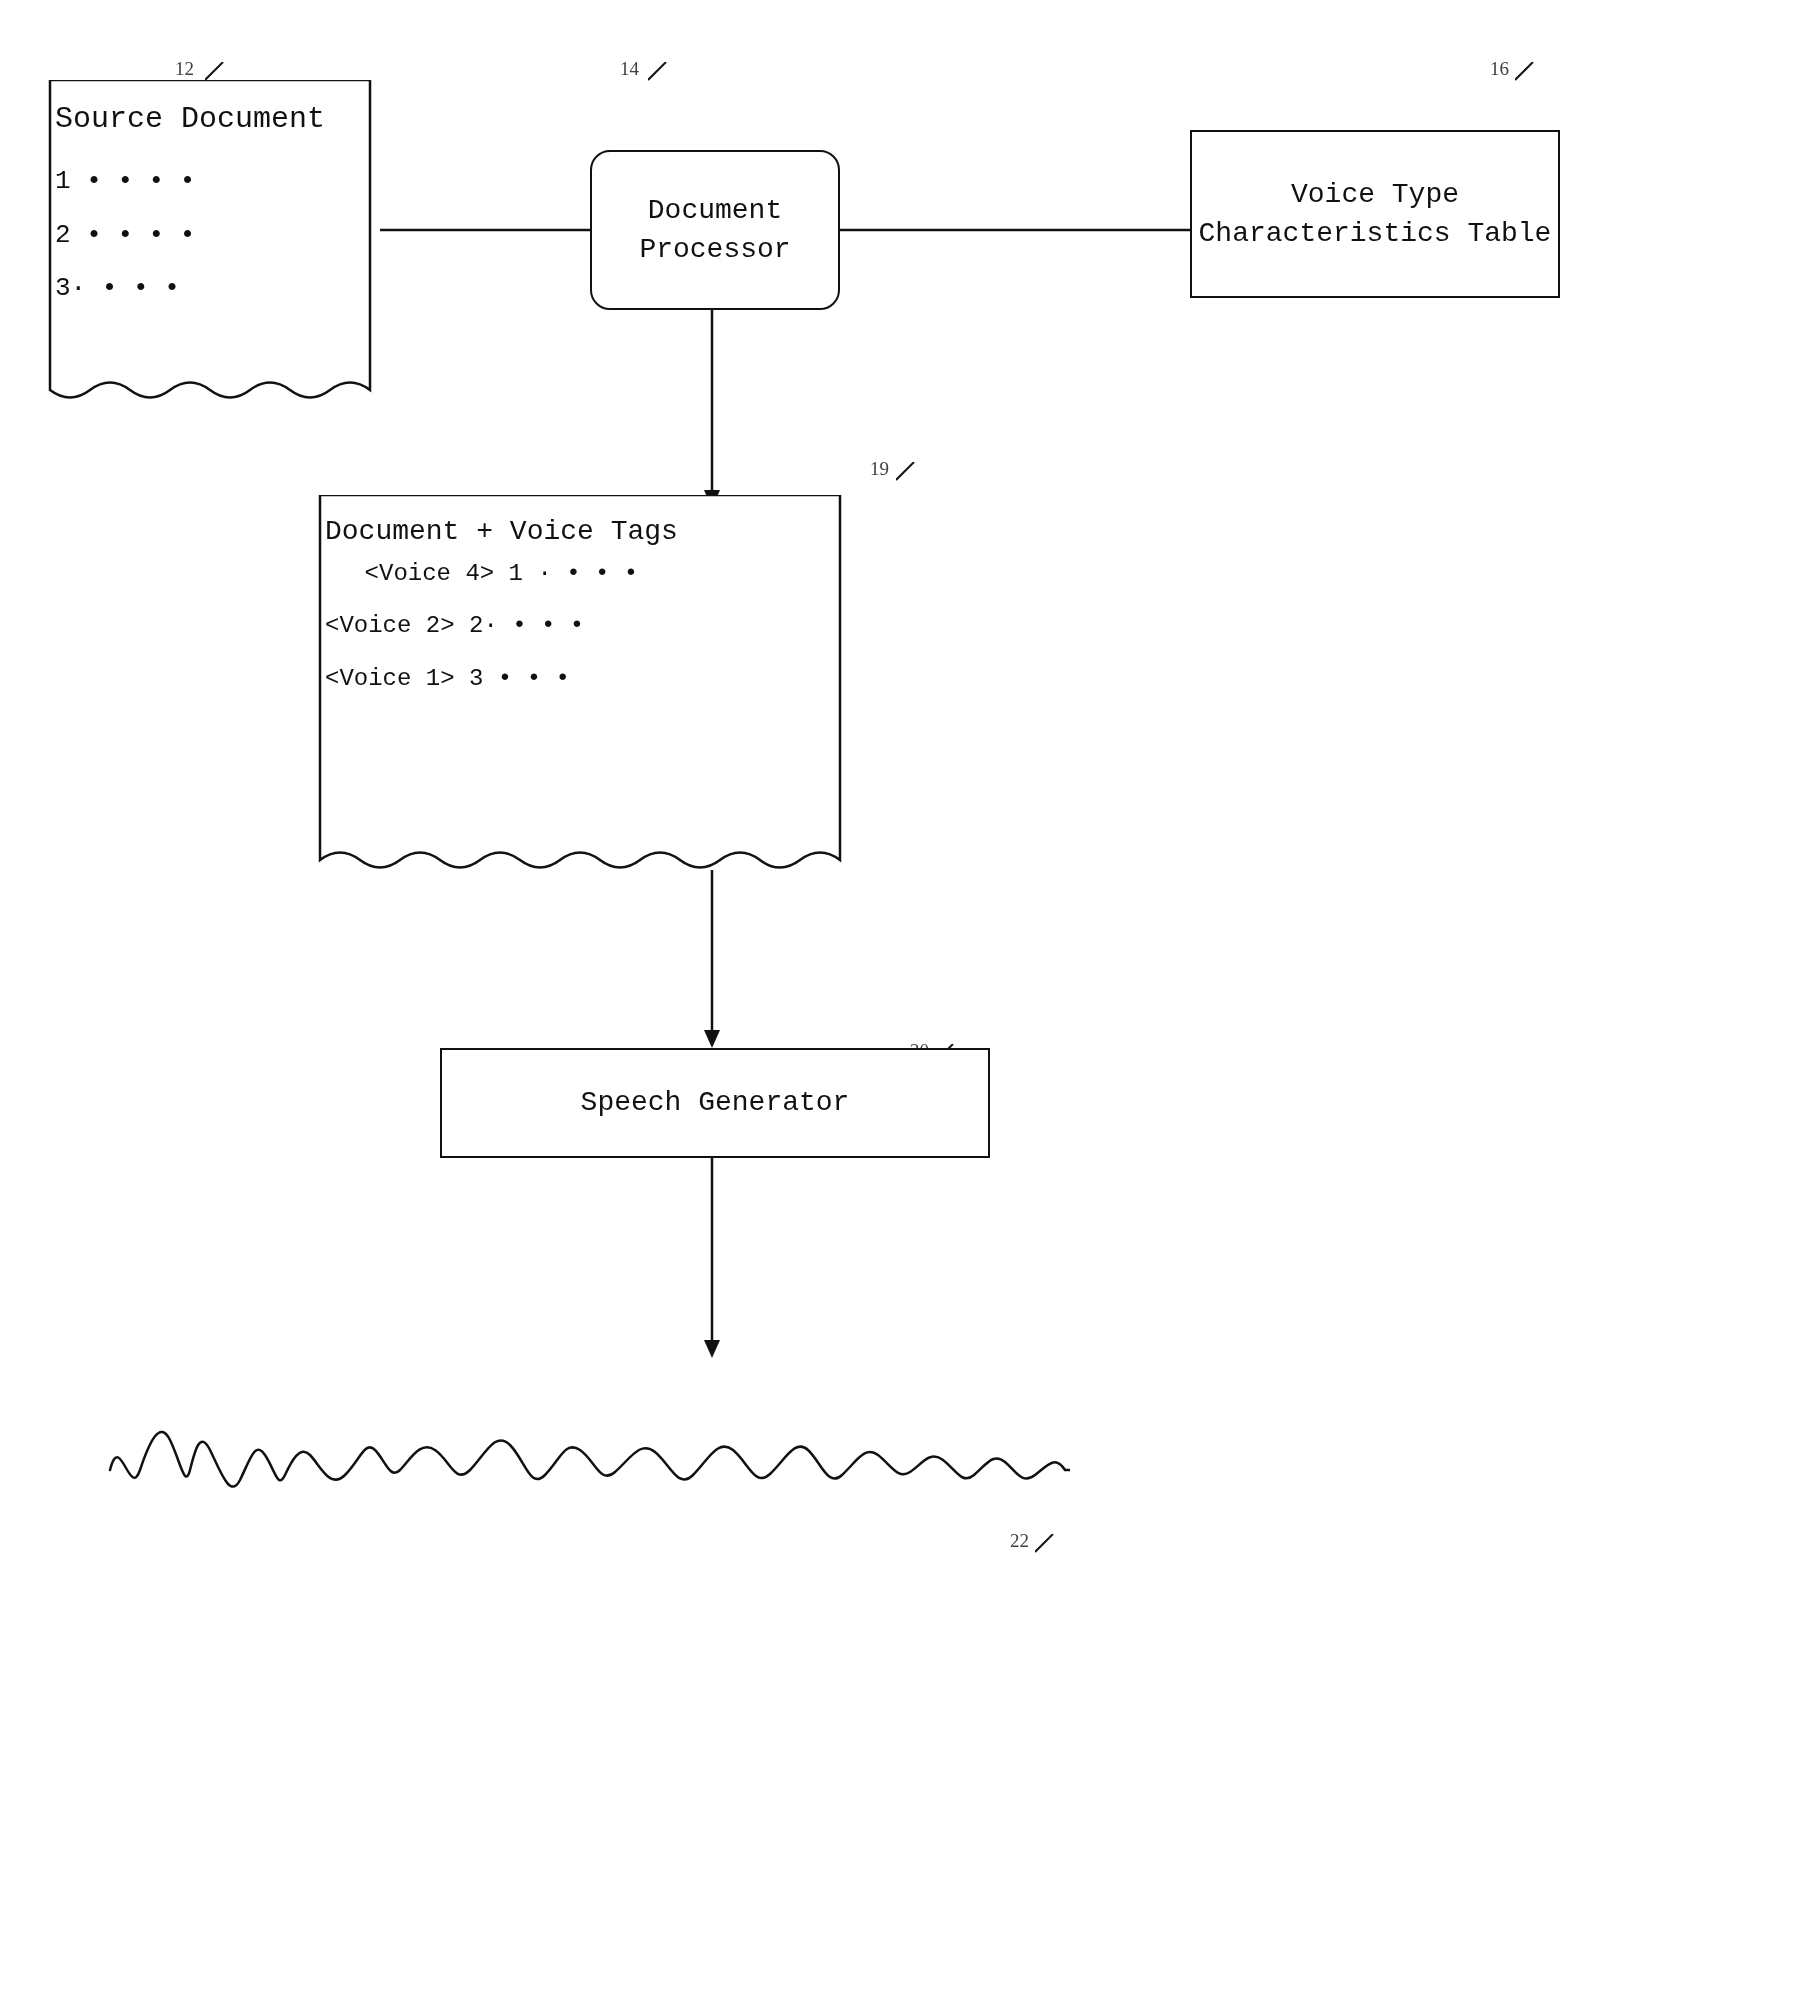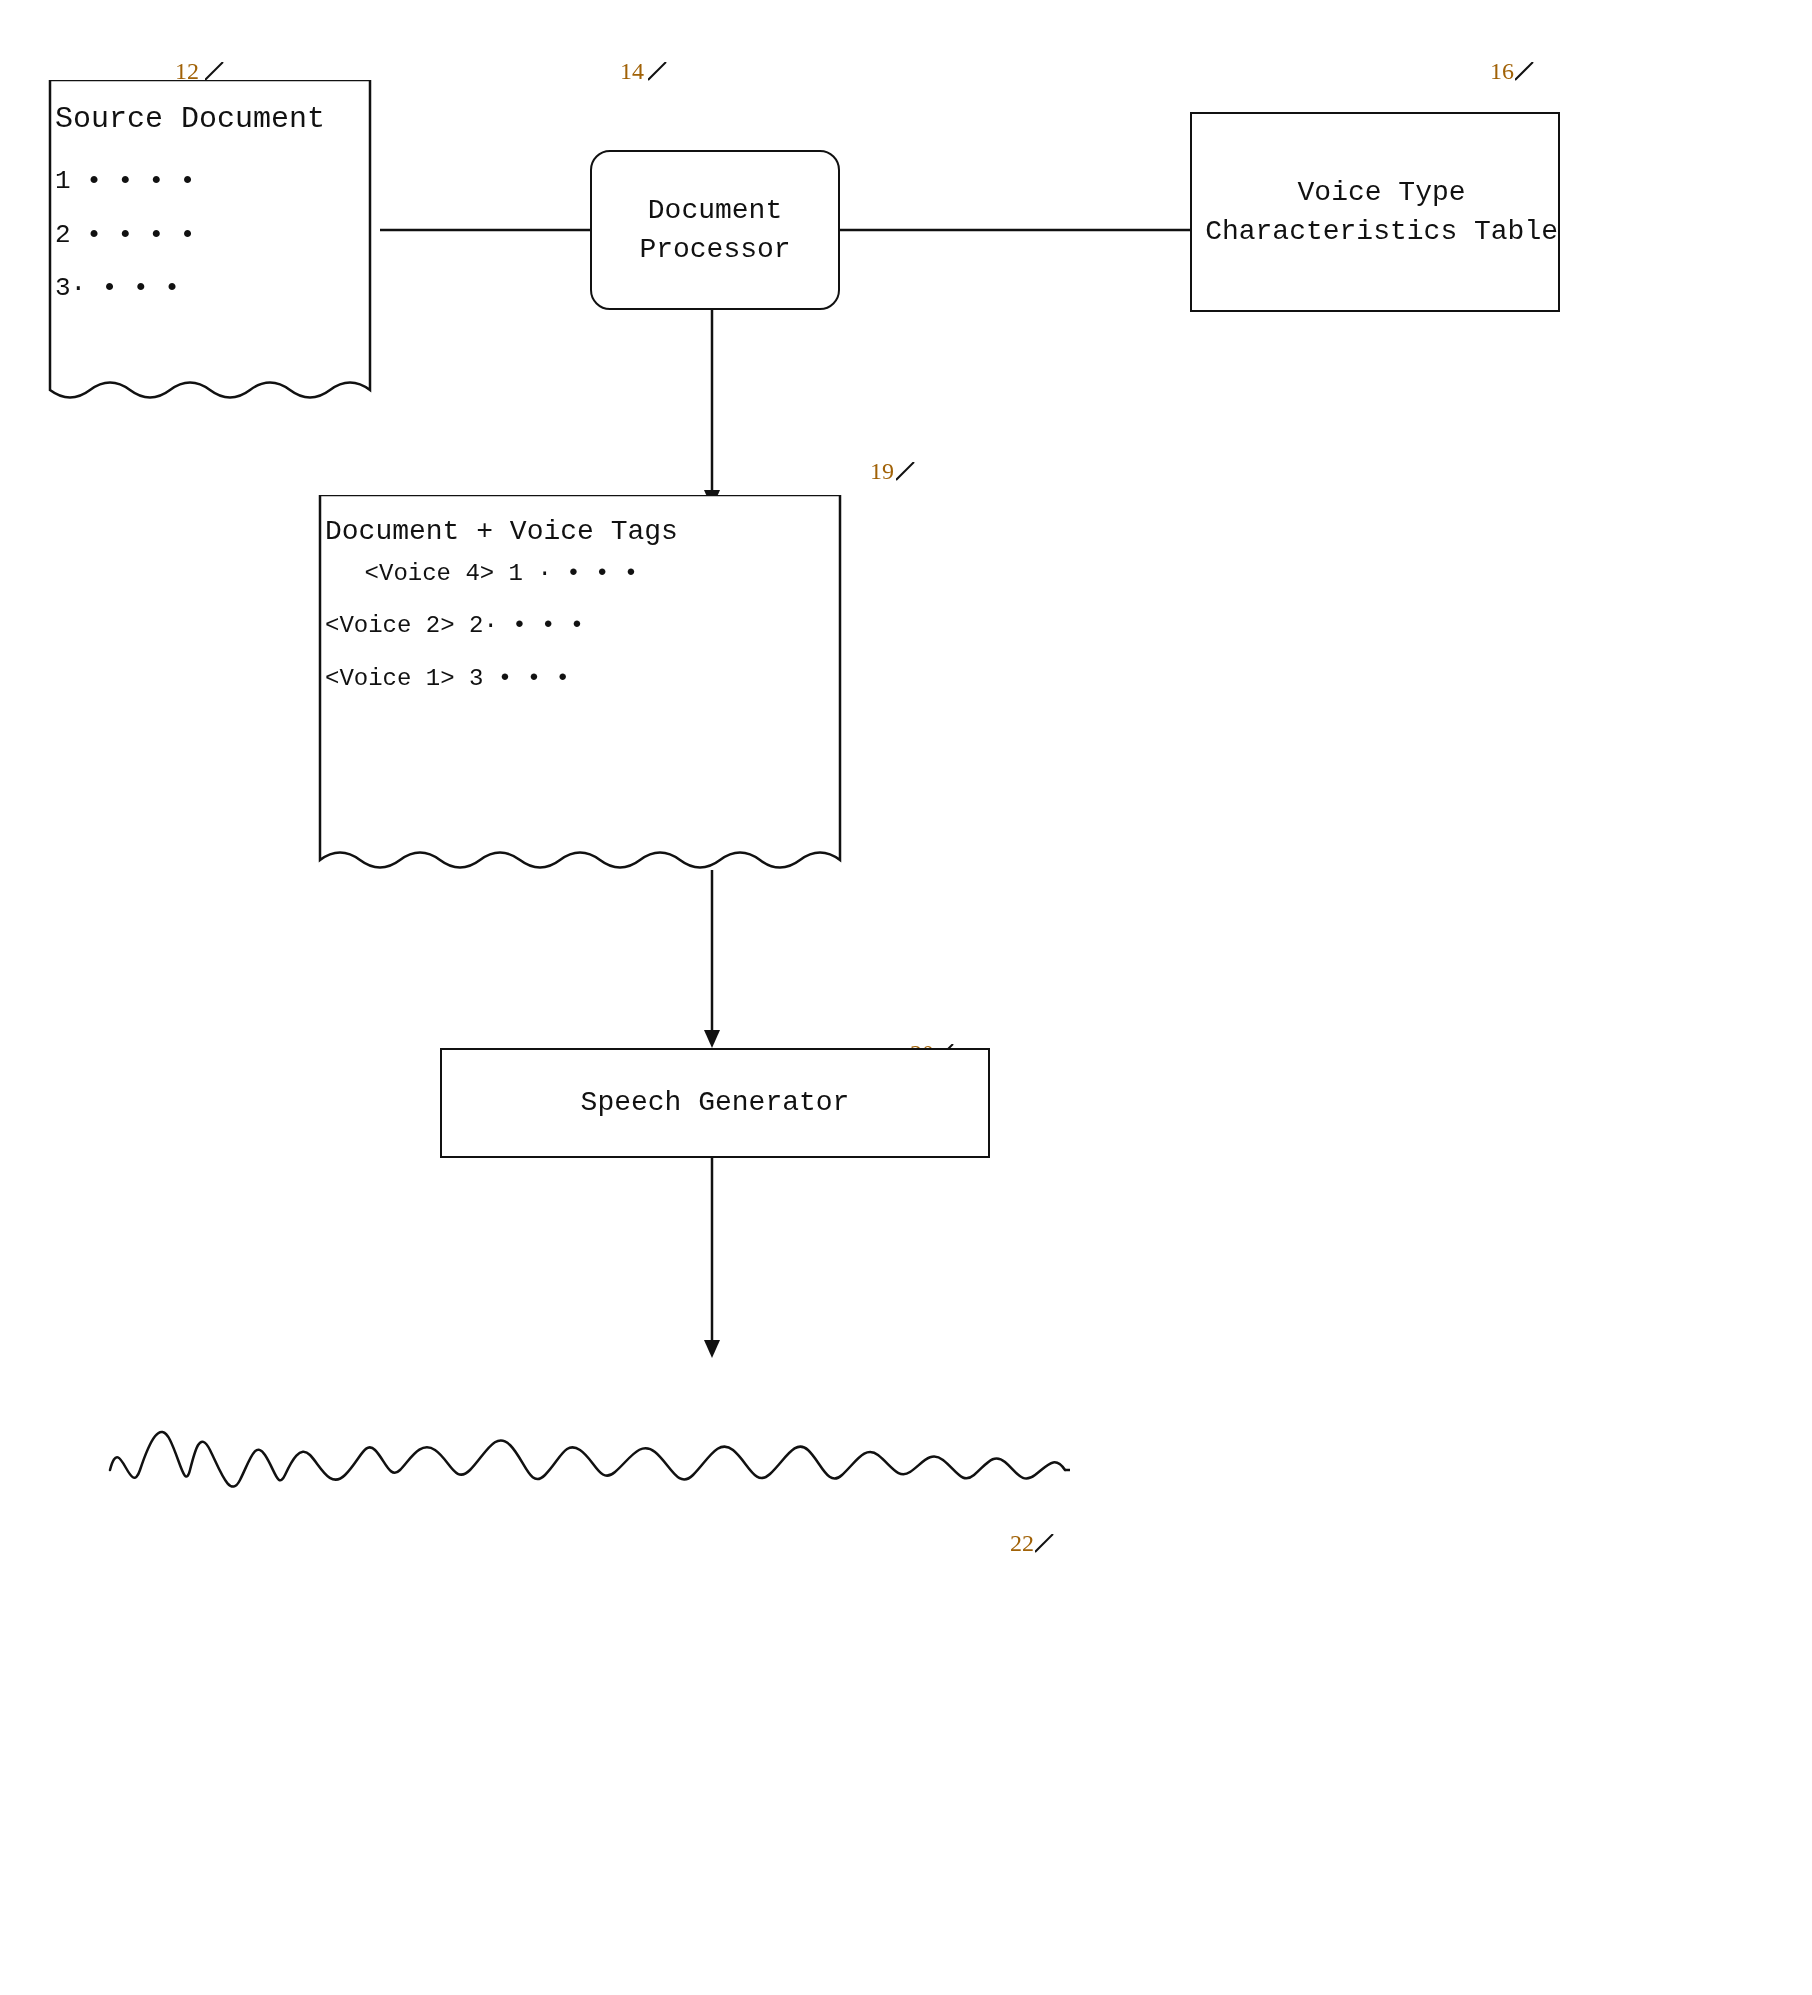--- a/index.html
+++ b/index.html
@@ -14,23 +14,23 @@
 
     .diagram-container {
       position: relative;
       width: 1812px;
       height: 1995px;
     }
 
     
     .ref-num {
       position: absolute;
-      font-size: 24px;
+      font-size: 19px;
       font-family: 'Times New Roman', serif;
-      color: #a16207;
+      color: #404040;
     }
 
     
     .wavy-box {
       position: absolute;
     }
 
     
     .rect-box {
       position: absolute;
@@ -123,21 +123,21 @@
   <div class="rect-box" style="left: 590px; top: 150px; width: 250px; height: 160px; border-radius: 20px;">
     <span class="box-label" style="white-space: pre-line;">Document
 Processor</span>
   </div>
 
   <div class="ref-num" style="left: 1490px; top: 58px;">16</div>
   <svg style="position:absolute; left:1515px; top:62px;" width="30" height="20">
     <line x1="0" y1="18" x2="18" y2="0" stroke="#111" stroke-width="2"></line>
   </svg>
 
-  <div class="rect-box" style="left: 1190px; top: 112px; width: 370px; height: 200px; justify-content: flex-end;">
+  <div class="rect-box" style="left: 1190px; top: 130px; width: 370px; height: 168px;">
     <span class="box-label" style="white-space: pre-line;">Voice  Type
 Characteristics Table</span>
   </div>
 
   <div class="ref-num" style="left: 870px; top: 458px;">19</div>
   <svg style="position:absolute; left:896px; top:462px;" width="30" height="20">
     <line x1="0" y1="18" x2="18" y2="0" stroke="#111" stroke-width="2"></line>
   </svg>
 
   <svg class="wavy-box" style="left: 300px; top: 495px;" width="560" height="390">

